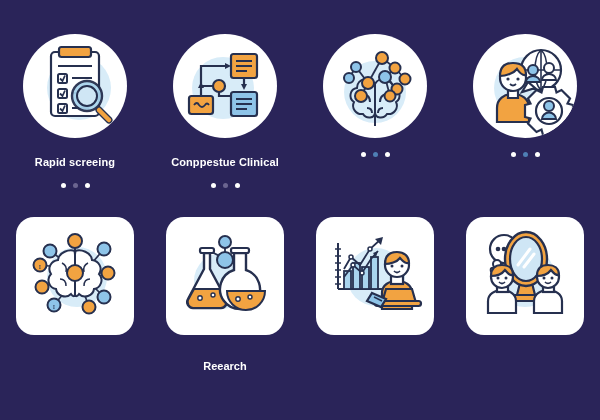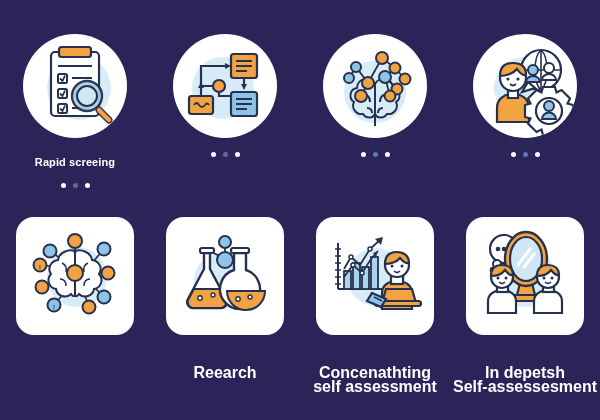--- a/index.html
+++ b/index.html
@@ -63,25 +63,24 @@
     display: flex; flex-direction: column; align-items: center;
   }
   .card {
     width: 118px; height: 118px;
     border-radius: 18px;
     background: #ffffff;
     display: flex; align-items: center; justify-content: center;
     overflow: hidden;
   }
   .bot-label {
-    margin-top: 31px;
+    margin-top: 24px;
     color: #ffffff;
-    font-size: 16px;
+    font-size: 11px;
     font-weight: bold;
-    text-align: center;
     line-height: 14px;
     white-space: pre-line;
   }
   svg { display: block; }
 </style>
 </head>
 <body>
 
 <div class="board">
 
@@ -135,20 +134,21 @@
           <polygon points="28,48 25,54 31,54" fill="#26304f"></polygon>
           <polyline points="28,52 28,32 54,32" fill="none" stroke="#26304f" stroke-width="2.2"></polyline>
           <polygon points="58,32 52,29 52,35" fill="#26304f"></polygon>
           <polyline points="71,44 71,52" fill="none" stroke="#26304f" stroke-width="2.2"></polyline>
           <polygon points="71,56 68,50 74,50" fill="#26304f"></polygon>
           <polyline points="28,52 46,52" fill="none" stroke="#26304f" stroke-width="2.2"></polyline>
           <polyline points="46,52 46,62 58,62" fill="none" stroke="#26304f" stroke-width="2.2"></polyline>
           <circle cx="46" cy="52" r="6" fill="#f2a341" stroke="#26304f" stroke-width="2.2"></circle>
         </svg>
       </div>
+      <div class="top-label">Conppestue Clinical</div>
       <div class="dots">
         <span class="dot"></span>
         <span class="dot dim"></span>
         <span class="dot"></span>
       </div>
     </div>
 
     <div class="top-cell">
       <div class="circle">
         <svg width="104" height="104" viewBox="0 0 104 104">
@@ -339,22 +339,20 @@
           <path d="M65 43 c0 -10 6 -12 12 -12 c7 0 12 4 12 11 c-4 1 -7 -3 -9 -5 c-3 4 -10 6 -15 6 z" fill="#f2a341" stroke="#26304f" stroke-width="2.2"></path>
           <circle cx="72" cy="45" r="1.5" fill="#26304f"></circle>
           <circle cx="82" cy="45" r="1.5" fill="#26304f"></circle>
           <path d="M74 50 q3 3 6 0" fill="none" stroke="#26304f" stroke-width="1.7"></path>
           <path d="M62 82 h34 l-4 -14 h-26 z" fill="#f2a341" stroke="#26304f" stroke-width="2.2"></path>
           <rect x="55" y="80" width="46" height="5" rx="2.5" fill="#f2a341" stroke="#26304f" stroke-width="2.2"></rect>
           <path d="M52 72 l14 6 l-5 8 l-14 -6 z" fill="#8ec4e8" stroke="#26304f" stroke-width="2.2"></path>
           <line x1="54" y1="76" x2="62" y2="80" stroke="#26304f" stroke-width="1.5"></line>
         </svg>
       </div>
-      <div class="bot-label">Concenathting
-self assessment</div>
     </div>
 
     <div class="bot-cell">
       <div class="card">
         <svg width="110" height="110" viewBox="0 0 110 110">
           <circle cx="55" cy="56" r="30" fill="#d8ecf8"></circle>
           <circle cx="34" cy="28" r="14" fill="#fff" stroke="#26304f" stroke-width="2.2"></circle>
           <circle cx="28" cy="28" r="2.3" fill="#26304f"></circle>
           <circle cx="34" cy="28" r="2.3" fill="#26304f"></circle>
           <circle cx="40" cy="28" r="2.3" fill="#26304f"></circle>
@@ -377,17 +375,15 @@
           <path d="M29 61 q3 3 6 0" fill="none" stroke="#26304f" stroke-width="1.7"></path>
           <path d="M64 92 v-12 c0 -7 7 -11 14 -11 c7 0 14 4 14 11 v12 z" fill="#fff" stroke="#26304f" stroke-width="2.2"></path>
           <rect x="73" y="63" width="11" height="8" fill="#fff" stroke="#26304f" stroke-width="2.2"></rect>
           <circle cx="78" cy="56" r="11" fill="#fff" stroke="#26304f" stroke-width="2.2"></circle>
           <path d="M67 55 c0 -9 5 -11 11 -11 c6 0 11 3 11 10 c-4 1 -6 -3 -8 -5 c-3 4 -9 6 -14 6 z" fill="#f2a341" stroke="#26304f" stroke-width="2.2"></path>
           <circle cx="74" cy="57" r="1.5" fill="#26304f"></circle>
           <circle cx="82" cy="57" r="1.5" fill="#26304f"></circle>
           <path d="M75 61 q3 3 6 0" fill="none" stroke="#26304f" stroke-width="1.7"></path>
         </svg>
       </div>
-      <div class="bot-label">In depetsh
-Self-assessesment</div>
     </div>
   </div>
 </div>
 
 </body></html>

